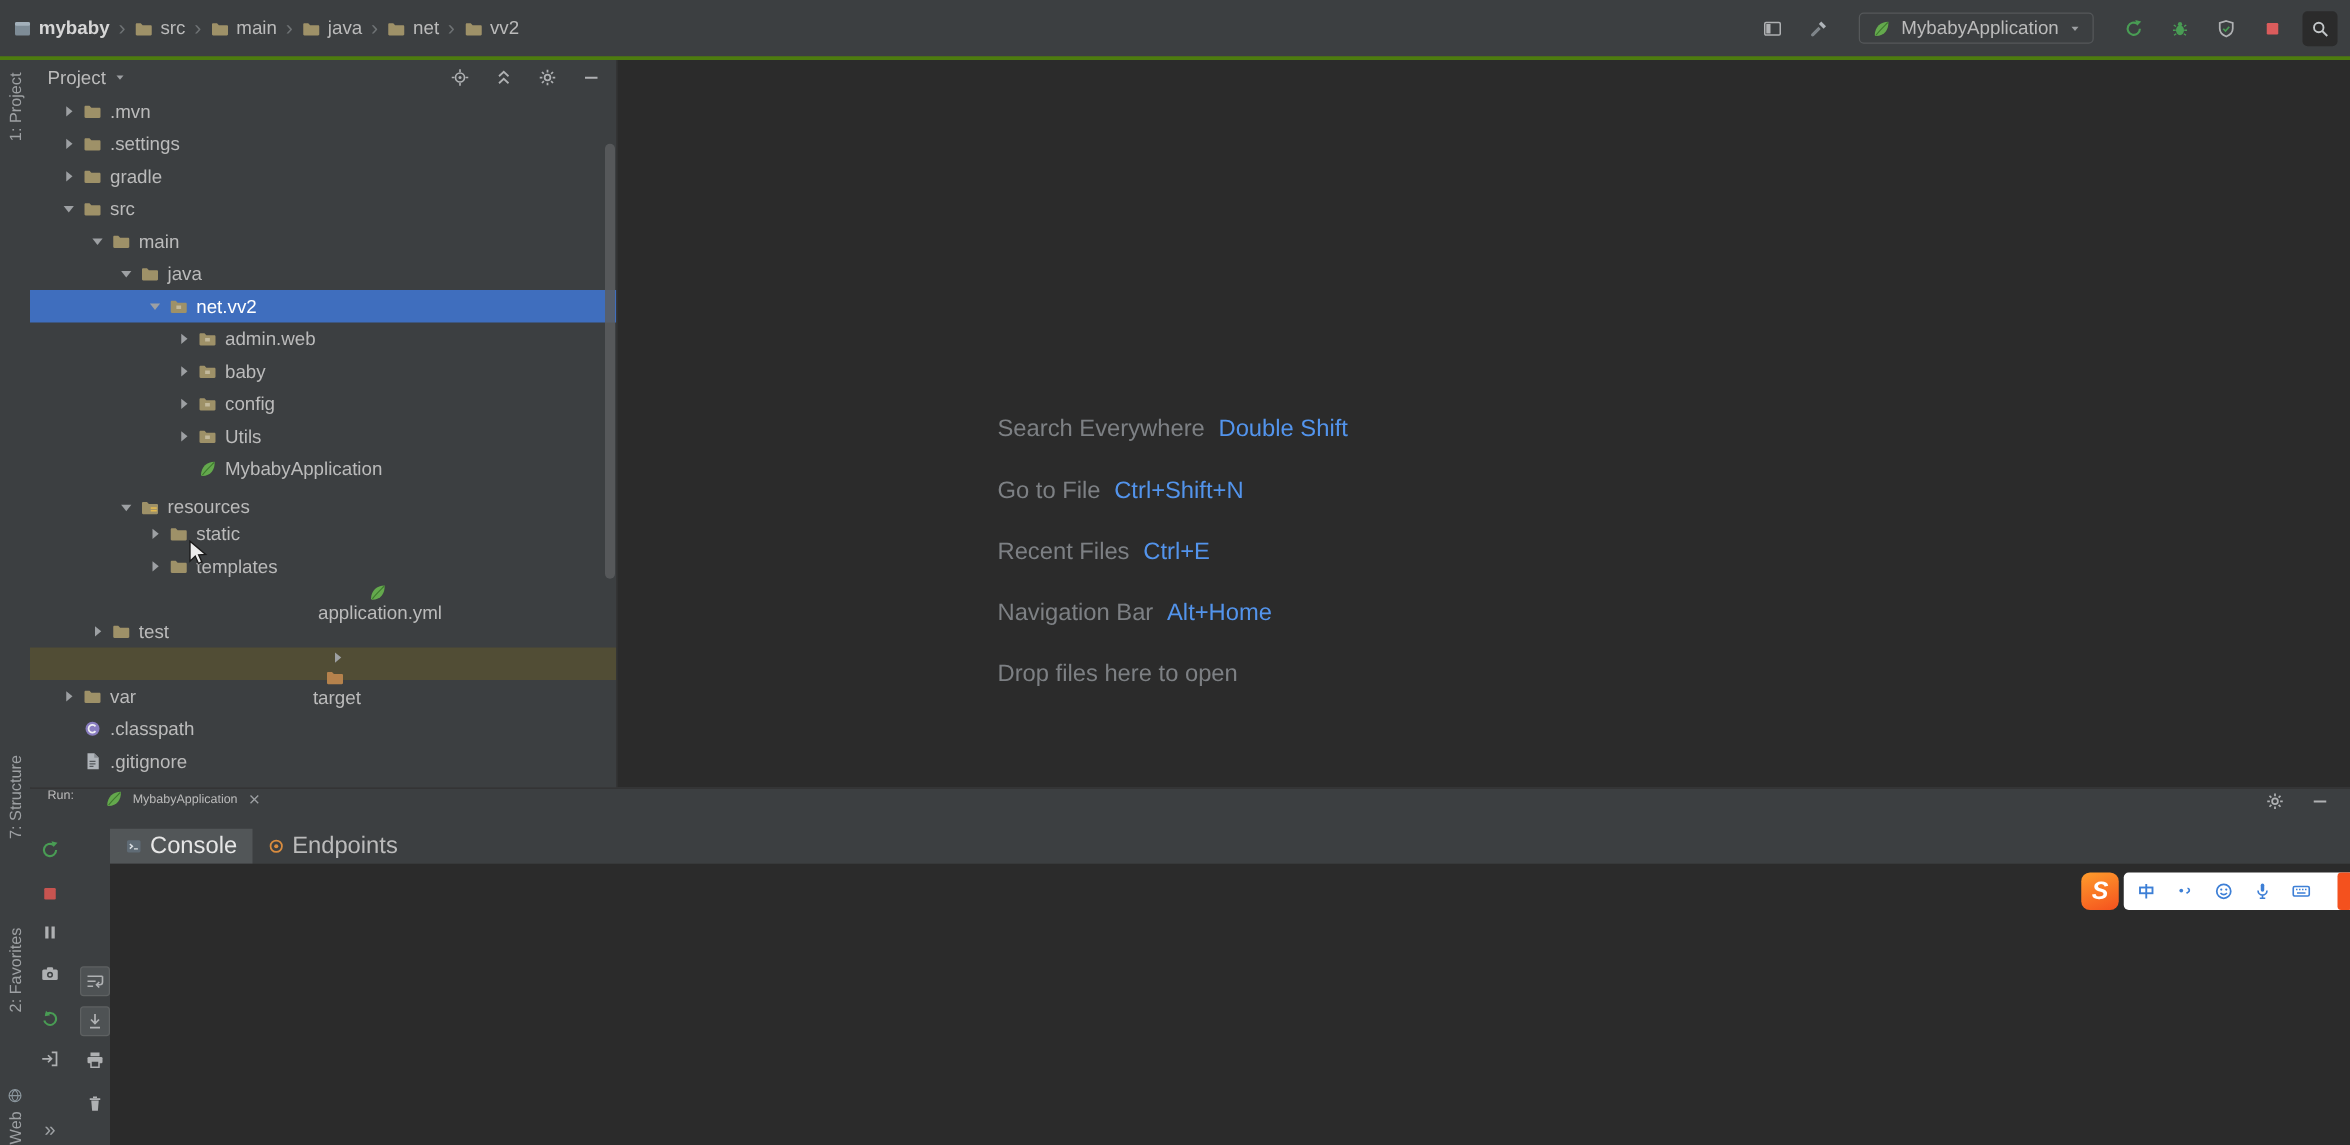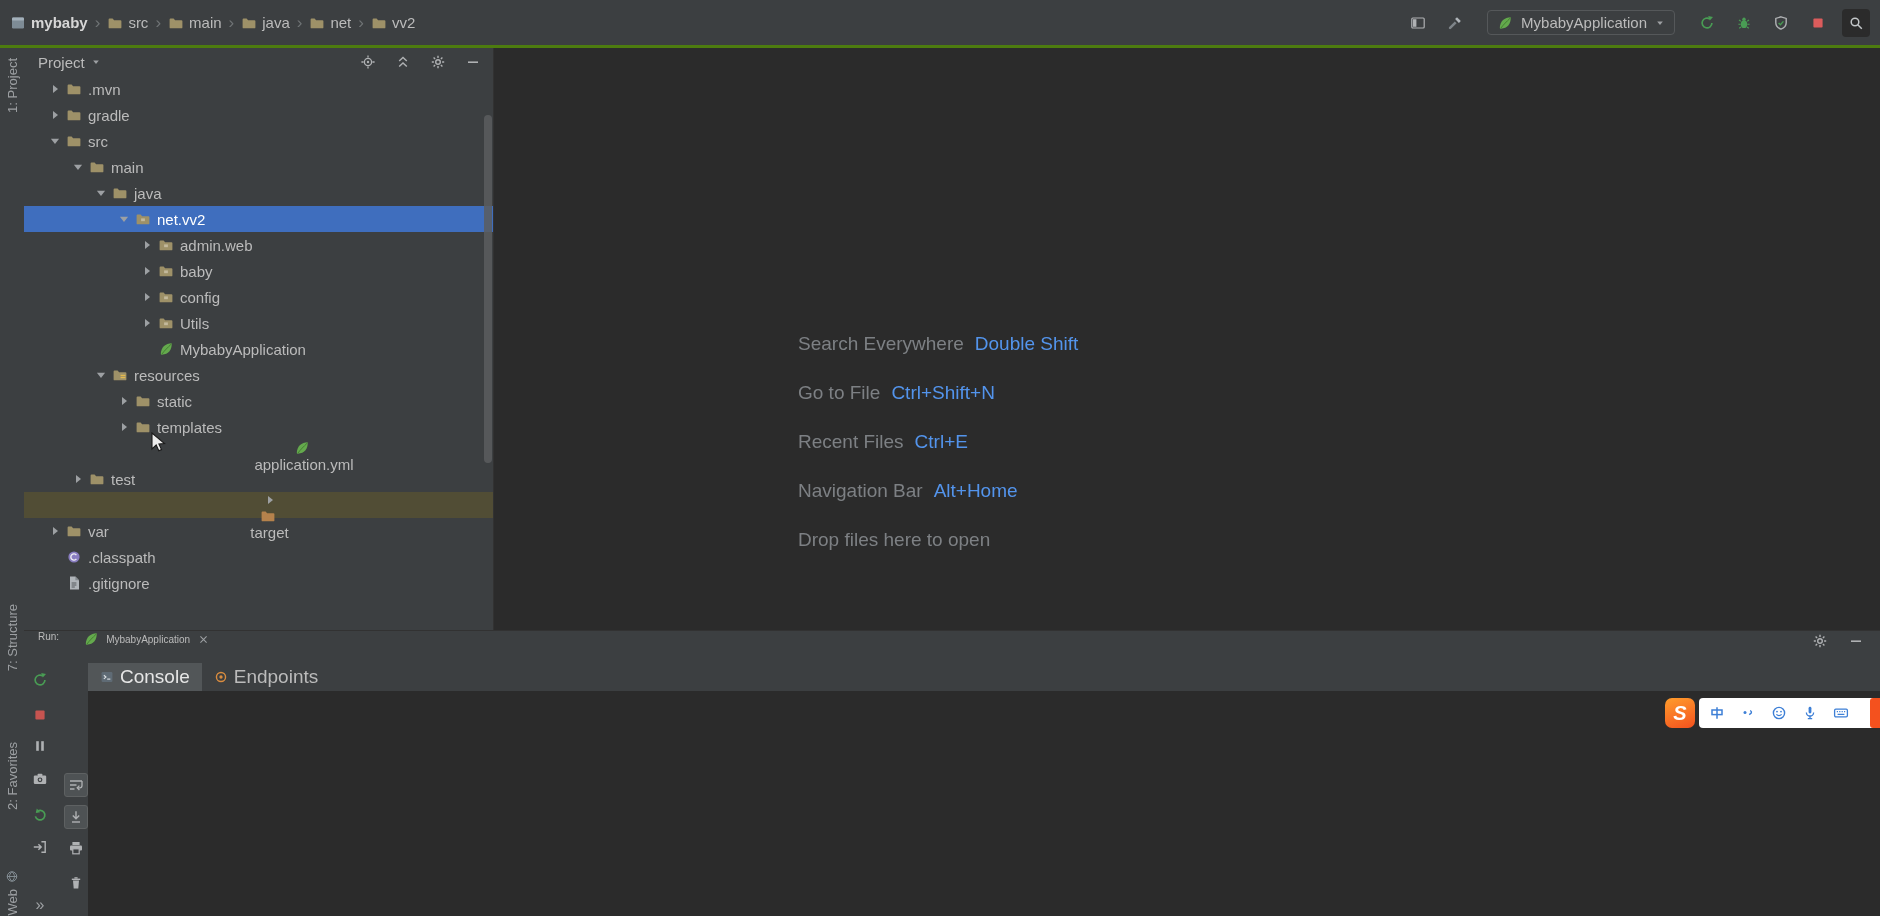--- a/index.html
+++ b/index.html
@@ -287,20 +287,33 @@
           <span class="arrow">
             <svg width="16" height="16" viewBox="0 0 16 16" xmlns="http://www.w3.org/2000/svg">
               <path d="M6 3.9l5 4.1-5 4.1z" fill="#9DA0A3"></path>
             </svg>
           </span>
           <span class="row-icon">
             <svg width="16" height="16" viewBox="0 0 16 16" xmlns="http://www.w3.org/2000/svg">
               <path d="M1.6 4.4c0-.5.4-.9.9-.9h3.1l1.5 1.7h6.4c.5 0 .9.4.9.9v6.3c0 .5-.4.9-.9.9H2.5c-.5 0-.9-.4-.9-.9V4.4z" fill="#9E9168"></path>
             </svg>
           </span>
+          <span class="label">.settings</span>
+        </div>
+        <div class="tree-row" style="padding-left: 22px;">
+          <span class="arrow">
+            <svg width="16" height="16" viewBox="0 0 16 16" xmlns="http://www.w3.org/2000/svg">
+              <path d="M6 3.9l5 4.1-5 4.1z" fill="#9DA0A3"></path>
+            </svg>
+          </span>
+          <span class="row-icon">
+            <svg width="16" height="16" viewBox="0 0 16 16" xmlns="http://www.w3.org/2000/svg">
+              <path d="M1.6 4.4c0-.5.4-.9.9-.9h3.1l1.5 1.7h6.4c.5 0 .9.4.9.9v6.3c0 .5-.4.9-.9.9H2.5c-.5 0-.9-.4-.9-.9V4.4z" fill="#9E9168"></path>
+            </svg>
+          </span>
           <span class="label">gradle</span>
         </div>
         <div class="tree-row" style="padding-left: 22px;">
           <span class="arrow">
             <svg width="16" height="16" viewBox="0 0 16 16" xmlns="http://www.w3.org/2000/svg">
               <path d="M3.9 5.8h8.2L8 10.9z" fill="#9DA0A3"></path>
             </svg>
           </span>
           <span class="row-icon">
             <svg width="16" height="16" viewBox="0 0 16 16" xmlns="http://www.w3.org/2000/svg">
@@ -408,21 +421,21 @@
         <div class="tree-row" style="padding-left: 114px;">
           <span class="arrow"></span>
           <span class="row-icon">
             <svg width="16" height="16" viewBox="0 0 16 16" xmlns="http://www.w3.org/2000/svg">
               <path d="M13.7 2.3c.3 6.1-2.8 11.2-10 11.4-.5 0-.9-.4-.9-.9C3 6.4 7.5 2.3 13.7 2.3z" fill="#64A94D"></path>
               <path d="M3.9 13.1C6.4 9.6 9.6 6.7 13.3 3" stroke="#3E7A2E" stroke-width="0.9" fill="none"></path>
             </svg>
           </span>
           <span class="label">MybabyApplication</span>
         </div>
-        <div class="tree-row" style="padding-left: 68px;">
+        <div class="tree-row" style="padding-left: 68px; align-items: flex-end;">
           <span class="arrow">
             <svg width="16" height="16" viewBox="0 0 16 16" xmlns="http://www.w3.org/2000/svg">
               <path d="M3.9 5.8h8.2L8 10.9z" fill="#9DA0A3"></path>
             </svg>
           </span>
           <span class="row-icon">
             <svg width="16" height="16" viewBox="0 0 16 16" xmlns="http://www.w3.org/2000/svg">
               <path d="M1.6 4.4c0-.5.4-.9.9-.9h3.1l1.5 1.7h6.4c.5 0 .9.4.9.9v6.3c0 .5-.4.9-.9.9H2.5c-.5 0-.9-.4-.9-.9V4.4z" fill="#9E9168"></path>
               <rect x="8.6" y="7.8" width="4.8" height="1.3" fill="#E3B94F"></rect>
               <rect x="8.6" y="9.9" width="4.8" height="1.3" fill="#E3B94F"></rect>

